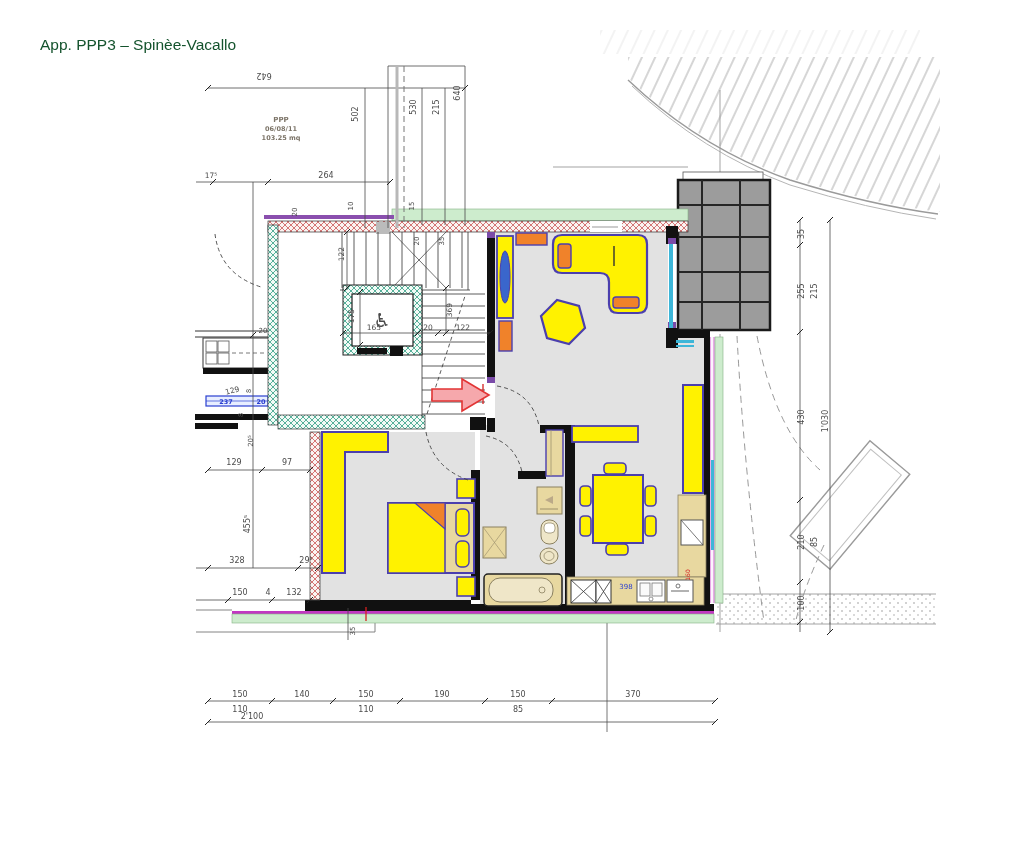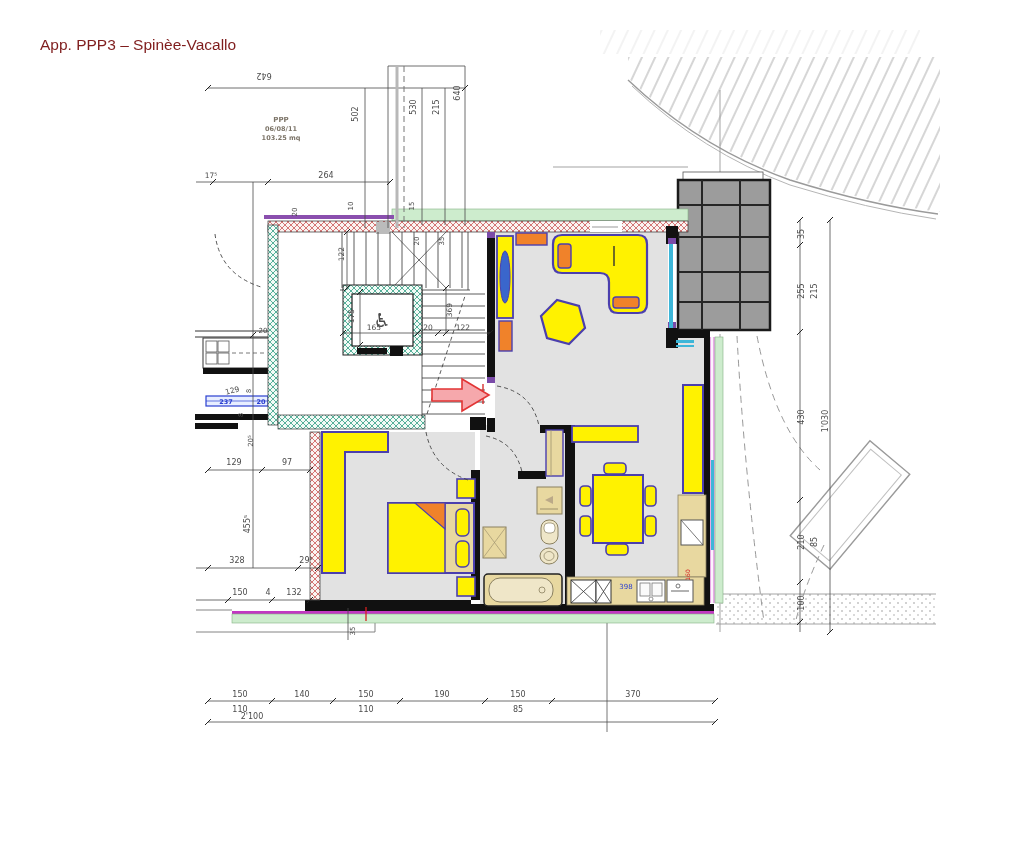--- a/index.html
+++ b/index.html
@@ -1,19 +1,19 @@
 <!DOCTYPE html>
 <html><head>
 <meta charset="utf-8">
 <style>
   html,body{margin:0;padding:0;background:#ffffff;}
   .canvas{position:relative;width:1032px;height:845px;background:#fff;overflow:hidden;
           font-family:"DejaVu Sans",sans-serif;}
   .title{position:absolute;left:40px;top:36px;font-family:"Liberation Sans",sans-serif;
-         font-size:15.5px;color:#7f1d1d;}
+         font-size:15.5px;color:#14532d;}
   svg{position:absolute;left:0;top:0;}
   text{font-family:"DejaVu Sans",sans-serif;fill:#4a4a4a;}
   .d8{font-size:8px;} .d75{font-size:7.5px;} .d7{font-size:7px;} .d65{font-size:6.5px;}
   .blue{fill:#2a3fd0;font-weight:bold;font-size:6.5px;}
   .bluel{fill:#2a3fd0;font-size:7px;}
   .red{fill:#d42020;font-size:6px;}
   .info{fill:#7c7468;font-weight:bold;}
 </style>
 </head>
 <body>

